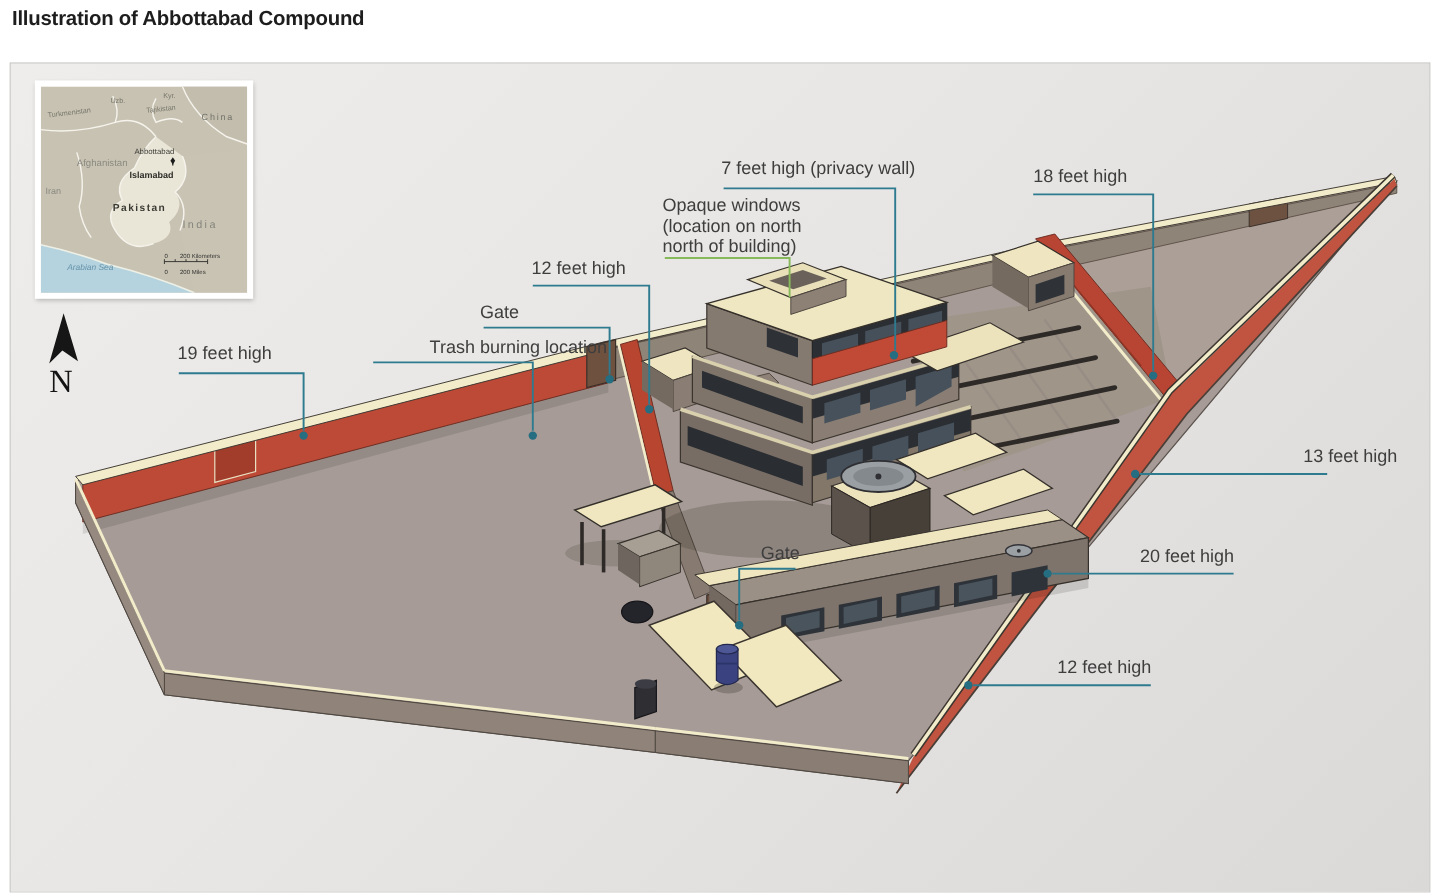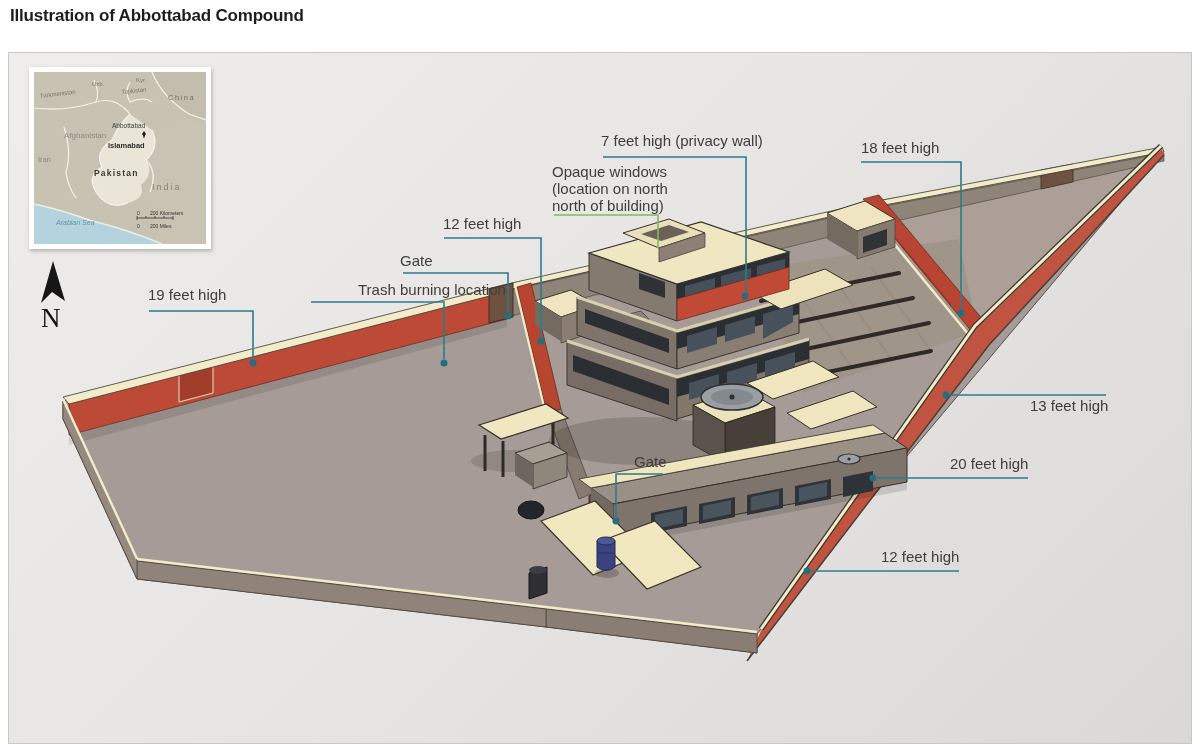--- a/index.html
+++ b/index.html
@@ -304,19 +304,19 @@
     <div class="anno" style="left:302px;top:229px;margin-left:47px;">Trash burning location</div>
     <div class="anno" style="left:391px;top:200px;">Gate</div>
     <div class="anno" style="left:434px;top:163px;">12 feet high</div>
     <div class="anno" style="left:592px;top:80px;">7 feet high (privacy wall)</div>
     <div class="anno italic" style="left:543px;top:111px;">
       <div>Opaque windows</div>
       <div>(location on north</div>
       <div>north of building)</div>
     </div>
     <div class="anno" style="left:852px;top:87px;">18 feet high</div>
-    <div class="anno" style="left:1021px;top:320px;margin-top:25px;">13 feet high</div>
+    <div class="anno" style="left:1077px;top:320px;">13 feet high</div>
     <div class="anno" style="left:941px;top:403px;">20 feet high</div>
     <div class="anno" style="left:872px;top:496px;">12 feet high</div>
     <div class="anno" style="left:625px;top:401px;">Gate</div>
 
   </div>
 </div>
 
 </body></html>

